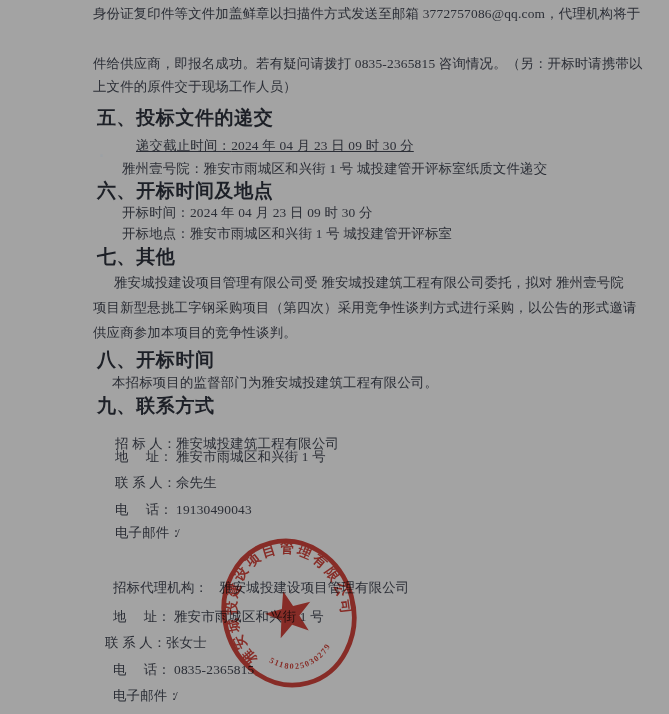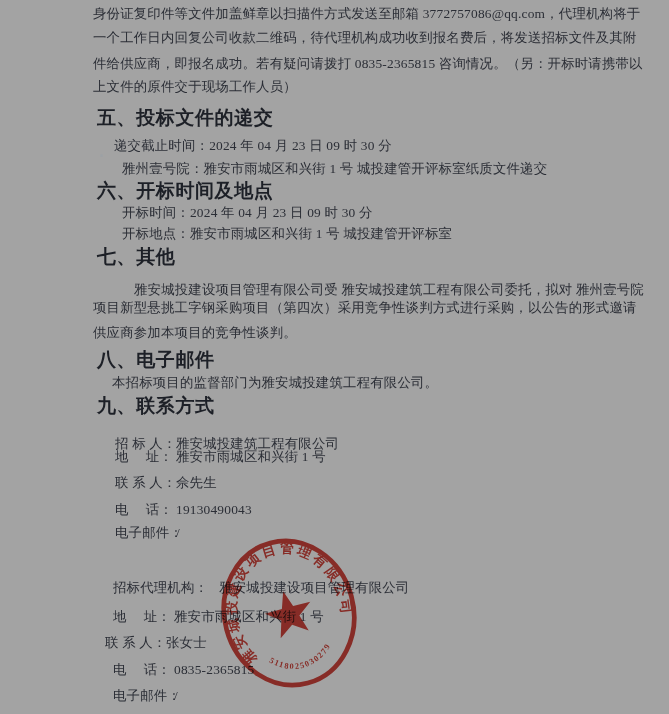--- a/index.html
+++ b/index.html
@@ -30,46 +30,45 @@
     mix-blend-mode:multiply; opacity:.92; pointer-events:none;
   }
   .stamp text { font-family:"Liberation Serif", serif; }
 </style>
 </head>
 <body>
 
 <div class="page">
 
   <div class="line" style="top:2px;  left:93px;">身份证复印件等文件加盖鲜章以扫描件方式发送至邮箱 3772757086@qq.com，代理机构将于</div>
-  <div class="line" style="top:26px; left:93px;">一个工作日内回复公司收款二维码，待代理机构成功收到报名费后，将发送招标文件及其附</div>
   <div class="line" style="top:52px; left:93px;">件给供应商，即报名成功。若有疑问请拨打 0835-2365815 咨询情况。（另：开标时请携带以</div>
   <div class="line" style="top:75px; left:93px;">上文件的原件交于现场工作人员）</div>
 
   <div class="heading" style="top:105px; left:97px;">五、投标文件的递交</div>
-  <div class="line" style="top:134px; left:114px;">
+  <div class="line" style="top:134px; left:136px;text-decoration:underline;">
     <span>递交截止时间：</span><span>2024 年 04 月 23 日  09 时 30 分</span>
   </div>
   <div class="line" style="top:157px; left:122px;">
     <span>雅州壹号院：</span><span>雅安市雨城区和兴街 1 号  城投建管开评标室纸质文件递交</span>
   </div>
 
   <div class="heading" style="top:178px; left:97px;">六、开标时间及地点</div>
   <div class="line" style="top:201px; left:122px;">
     <span>开标时间：</span><span>2024 年 04 月 23 日  09 时 30 分</span>
   </div>
   <div class="line" style="top:222px; left:122px;">
     <span>开标地点：</span><span>雅安市雨城区和兴街 1 号  城投建管开评标室</span>
   </div>
 
   <div class="heading" style="top:244px; left:97px;">七、其他</div>
-  <div class="line" style="top:278px; left:114px;margin-left:20px;">雅安城投建设项目管理有限公司受 雅安城投建筑工程有限公司委托，拟对 雅州壹号院</div>
+  <div class="line" style="top:271px; left:114px;">雅安城投建设项目管理有限公司受 雅安城投建筑工程有限公司委托，拟对 雅州壹号院</div>
   <div class="line" style="top:296px; left:93px;">项目新型悬挑工字钢采购项目（第四次）采用竞争性谈判方式进行采购，以公告的形式邀请</div>
   <div class="line" style="top:321px; left:93px;">供应商参加本项目的竞争性谈判。</div>
 
-  <div class="heading" style="top:347px; left:97px;">八、电子邮件</div>
+  <div class="heading" style="top:347px; left:97px;">八、开标时间</div>
   <div class="line" style="top:371px; left:112px;">本招标项目的监督部门为雅安城投建筑工程有限公司。</div>
 
   <div class="heading" style="top:393px; left:97px;">九、联系方式</div>
   <div class="line crow" style="top:432px; left:115px;">
     <span class="clabel">招 标 人：</span><span class="cvalue">雅安城投建筑工程有限公司</span>
   </div>
   <div class="line crow" style="top:445px; left:115px;">
     <span class="clabel">地　 址：</span><span class="cvalue">雅安市雨城区和兴街 1 号</span>
   </div>
   <div class="line crow" style="top:471px; left:115px;">

